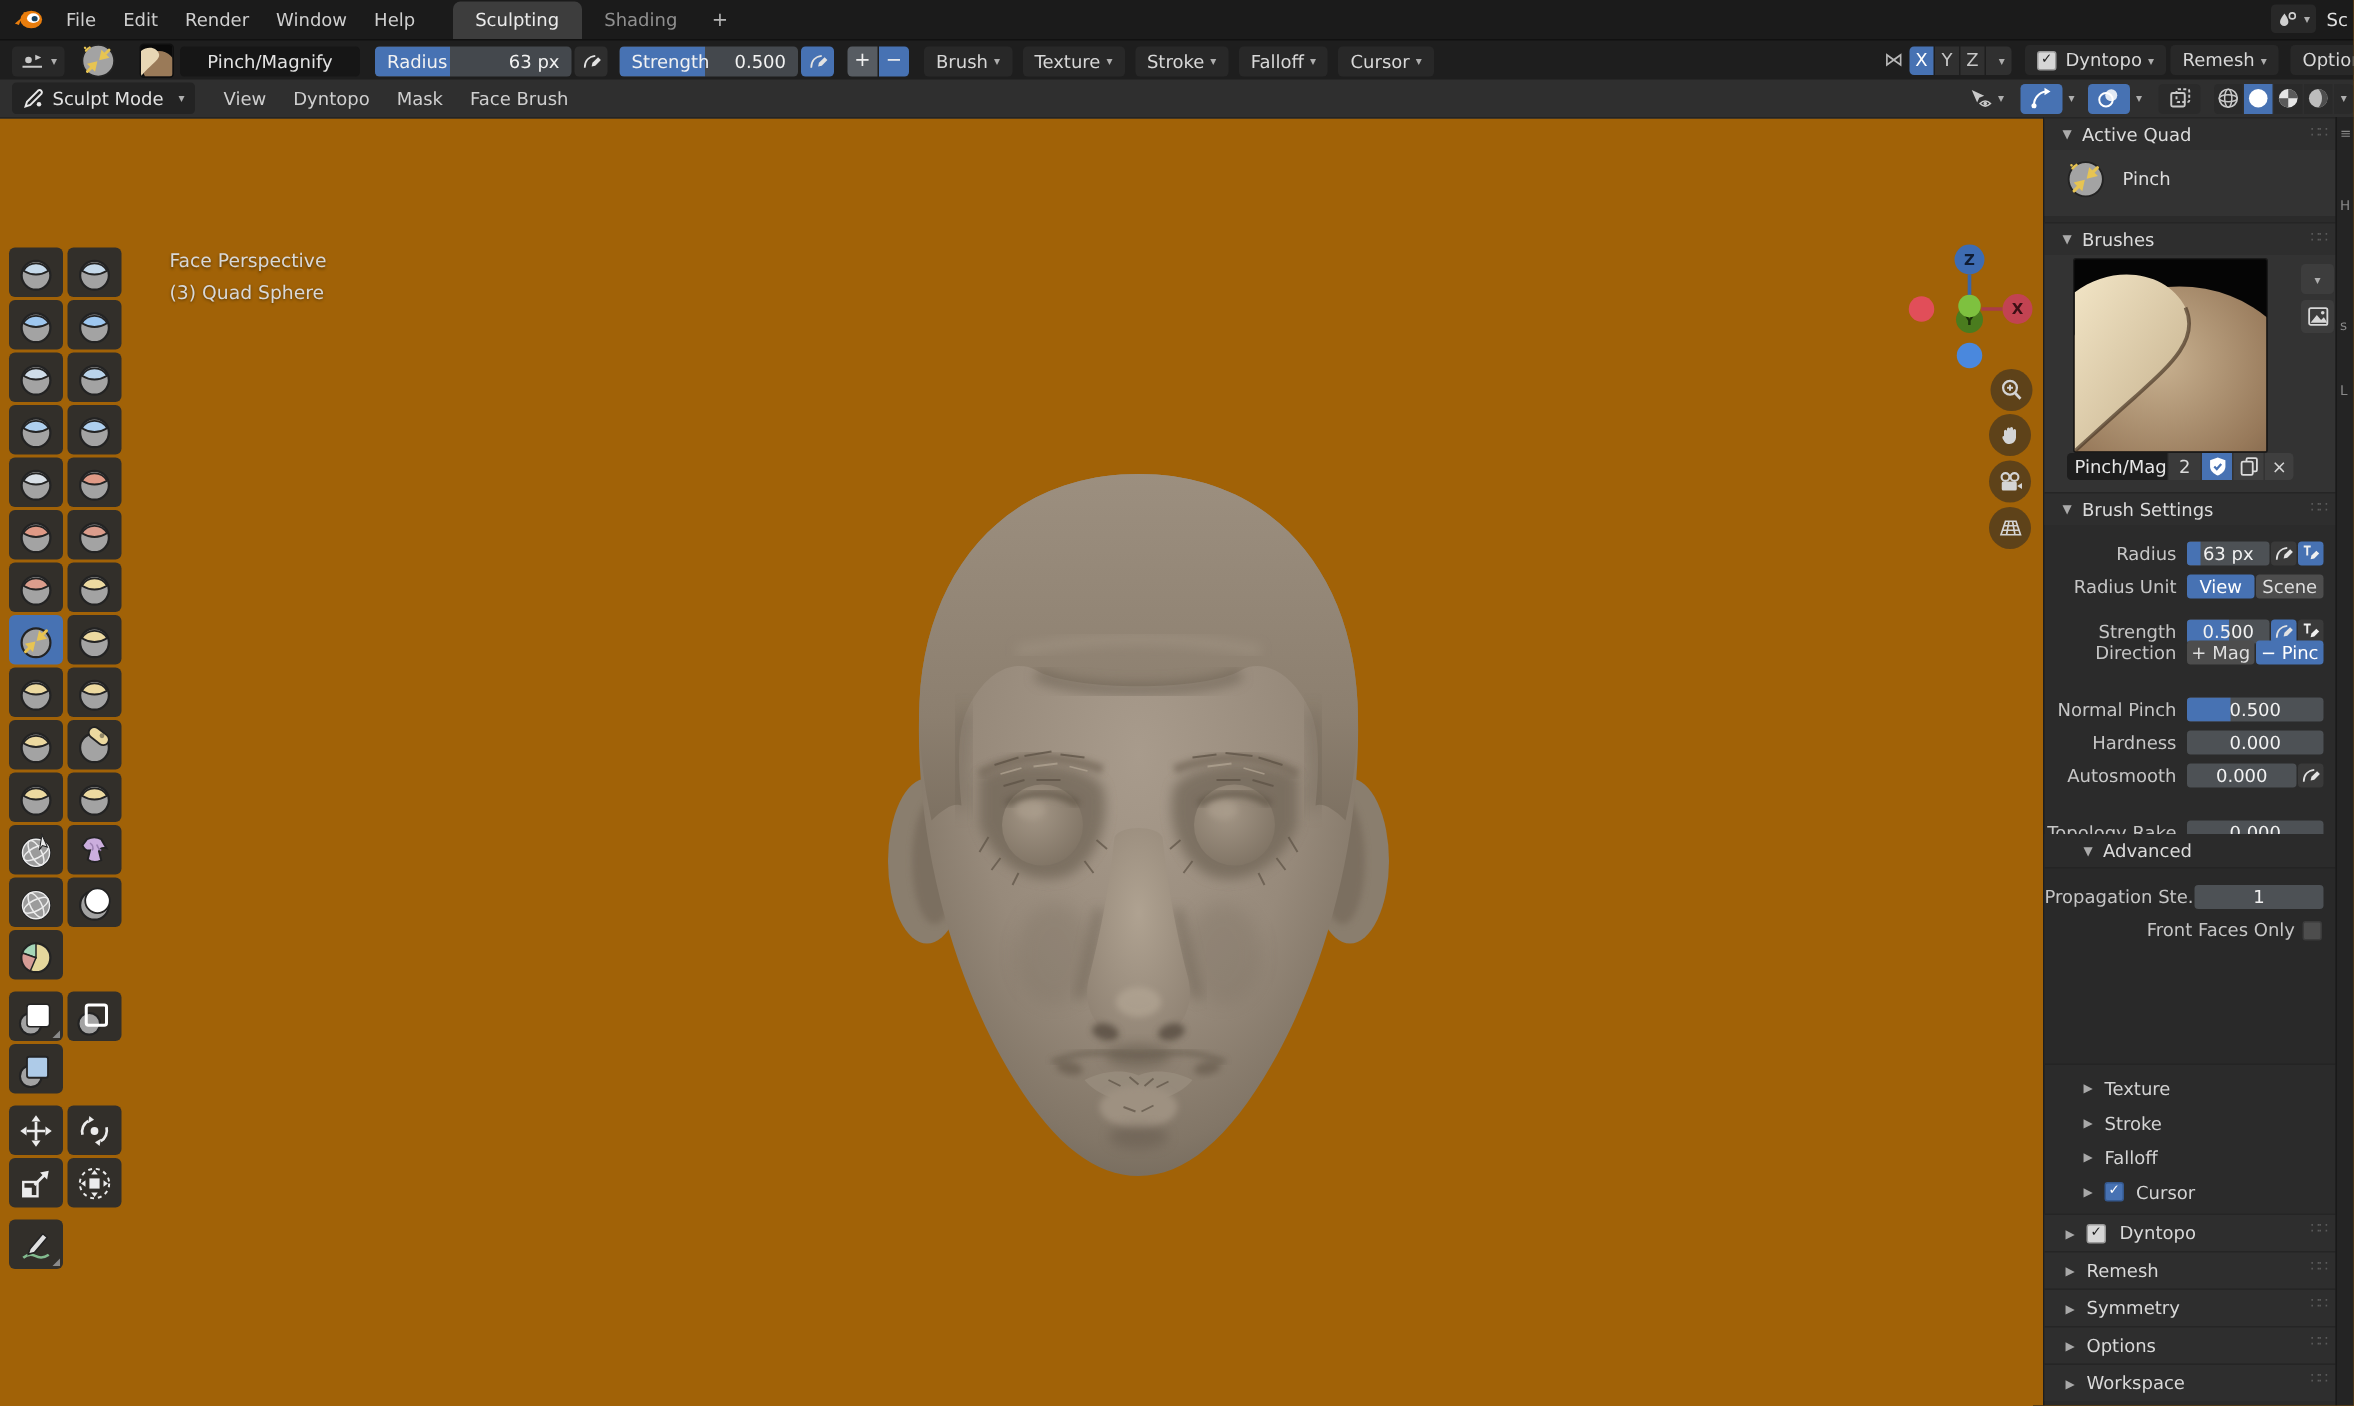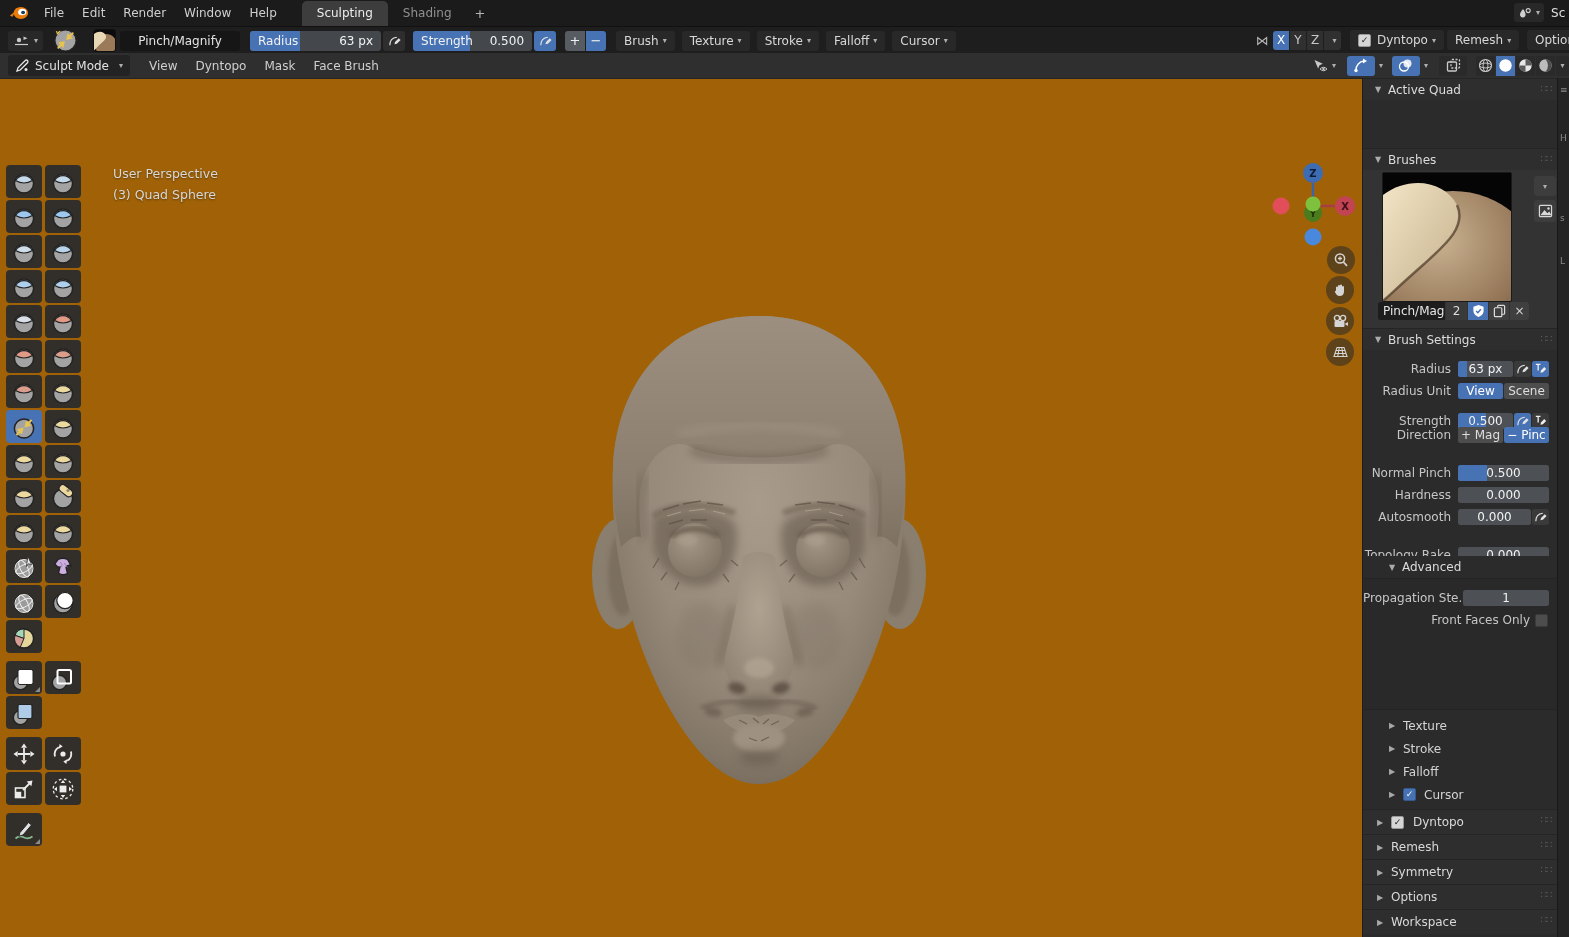--- a/index.html
+++ b/index.html
@@ -356,21 +356,21 @@
           </div>
         <div class="seg" style="width:13px">
             <span class="chev" style="margin:0">▾</span>
           </div>
       </div>
     </div>
   </div>
 
   <div id="viewport">
     <div id="overlay-text">
-      <div>User Perspective</div>
+      <div>Face Perspective</div>
       <div>(3) Quad Sphere</div>
     </div>
 
     <svg style="position:absolute;left:583px;top:228px;width:352px;height:486px" viewBox="0 0 352 486">
       <defs>
         <radialGradient id="faceG" cx="50%" cy="40%" r="68%">
           <stop offset="0" stop-color="#a89b8c"></stop>
             <stop offset="0.55" stop-color="#978a7b"></stop>
           <stop offset="0.82" stop-color="#827667"></stop>
             <stop offset="1" stop-color="#6b6153"></stop>
@@ -748,20 +748,33 @@
         </div>
       </div>
   </div>
 
   <div id="sidepanel">
     <div class="prow phead" style="top:0">
       <span class="arr">▼</span>
       <span>Active Quad</span>
       <span class="grips">∷∷</span>
     </div>
+    <div class="prow" style="top:22px;height:44px;background:#333333">
+      <span id="tool-row-icon">
+          <svg width="100%" height="100%" viewBox="0 0 26 26">
+            <circle cx="13" cy="13" r="11" fill="#a3a3a3" stroke="#232323" stroke-width="1.2"></circle>
+            <path d="M5.5,20.5 L10.4,15.6" stroke="#e7c452" stroke-width="2" stroke-linecap="round"></path>
+            <path d="M12.4,13.4 l-7.2,1.7 5.6,5.6 z" fill="#e7c452"></path>
+            <path d="M20.5,5.5 L15.6,10.4" stroke="#e7c452" stroke-width="2" stroke-linecap="round"></path>
+            <path d="M13.6,12.6 l7.2,-1.7 -5.6,-5.6 z" fill="#e7c452"></path>
+            <path d="M4.5,6 l1.5,-1.5 M3.8,4 l.1,.1 M7,3.8 l.1,.1" stroke="#e7c452" stroke-width="1.6" stroke-linecap="round"></path>
+          </svg>
+        </span>
+      <span style="position:absolute;left:52px;top:12px;color:#dedede">Pinch</span>
+    </div>
 
     <div class="prow phead" style="top:70px">
       <span class="arr">▼</span>
       <span>Brushes</span>
       <span class="grips">∷∷</span>
     </div>
     <div class="prow" style="top:92px;height:158px;background:#333333"></div>
 
     <div id="brush-preview">
       <svg viewBox="0 0 128 128" width="128" height="128">

